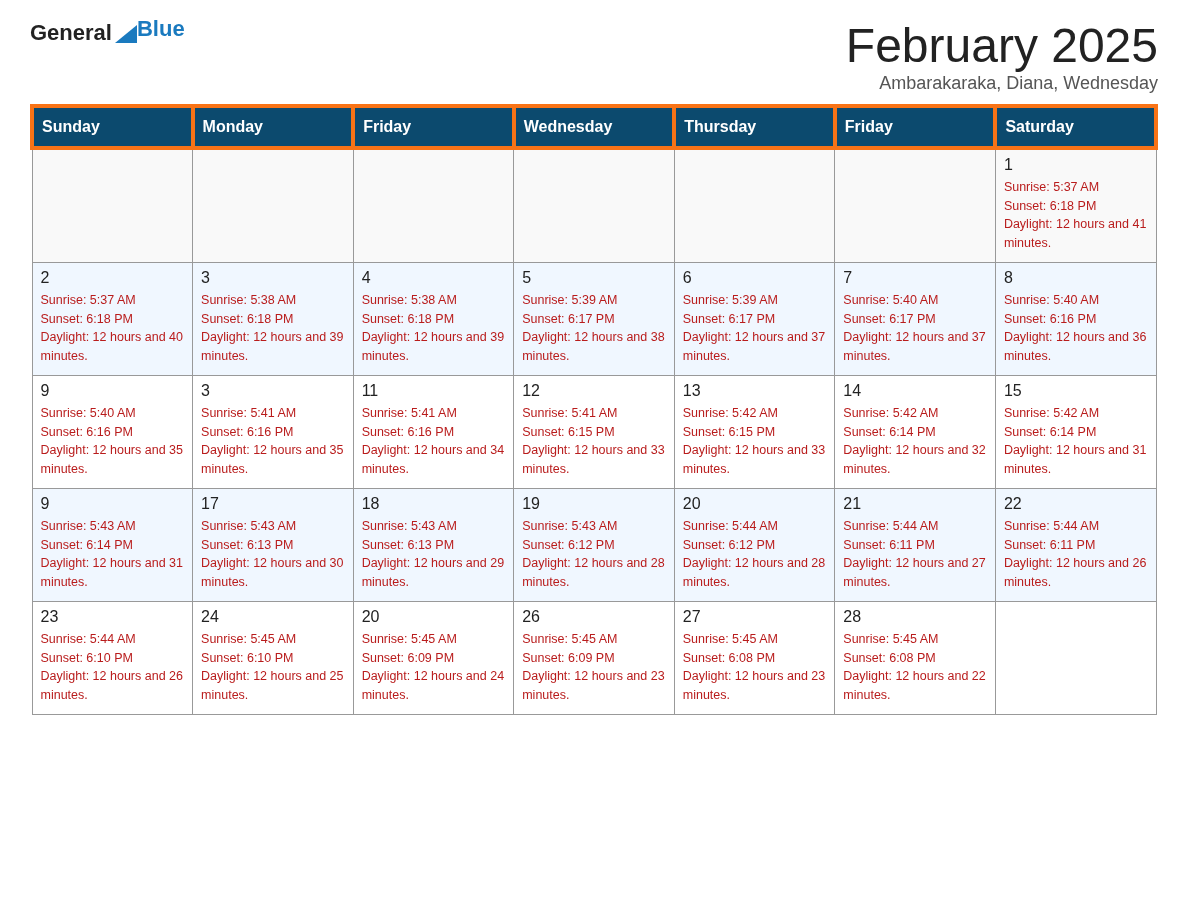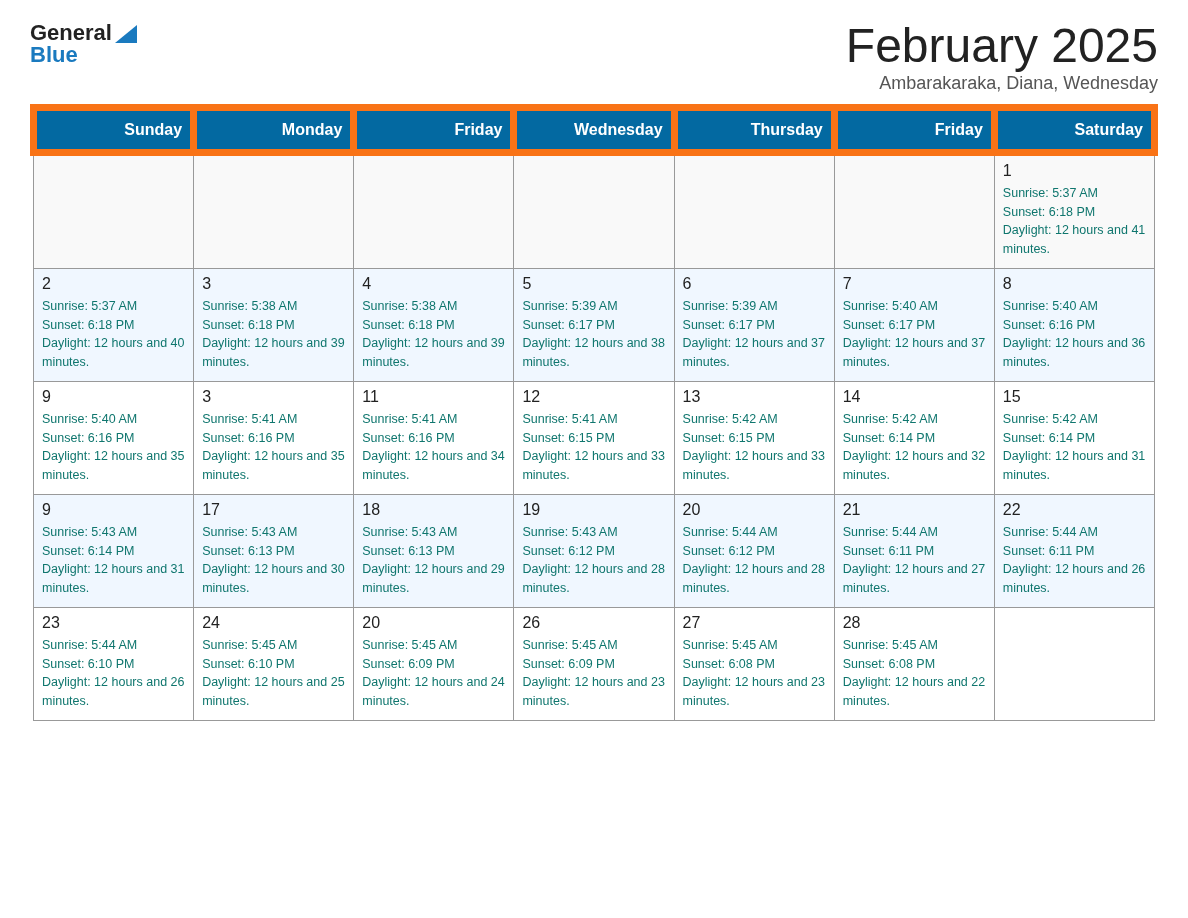--- a/index.html
+++ b/index.html
@@ -44,27 +44,27 @@
     .location {
       font-size: 18px;
       color: #555;
     }
     .calendar {
       width: 100%;
       border-collapse: collapse;
       margin-top: 10px;
     }
     .calendar th {
-      background-color: #0369a1;
+      background-color: #0c4a6e;
       color: #fff;
       font-size: 16px;
       font-weight: bold;
       padding: 10px 8px;
-      text-align: right;
-      border: 7px solid #f97316;
+      text-align: left;
+      border: 4px solid #f97316;
     }
     .calendar td {
       vertical-align: top;
       border: 1px solid #999;
       padding: 6px 8px;
       width: 14.28%;
       min-height: 110px;
       font-size: 12.5px;
       color: #333;
     }
@@ -72,37 +72,37 @@
       min-height: 100px;
     }
     .day-num {
       font-size: 16px;
       font-weight: normal;
       color: #222;
       margin-bottom: 4px;
     }
     .day-info {
       font-size: 12.5px;
-      color: #0f766e;
+      color: #b91c1c;
       line-height: 1.5;
     }
     .empty-cell {
       background: #f9f9f9;
     }
     
     .row-even td { background: #fff; }
     .row-odd td { background: #f0f7ff; }
     .row-first td { background: #f9f9f9; }
   </style>
 </head>
 <body>
 
 <div class="header-area">
   <div class="logo">
-    <div style="display:flex;flex-direction:column;align-items:flex-start;">
+    <div style="display:flex;flex-direction:row;align-items:flex-start;">
       <div style="display:flex;align-items:center;">
         <span class="logo-text-general">General</span>
         <svg width="22" height="22" viewBox="0 0 22 22" style="margin-left:3px;margin-top:-2px;">
           <polygon points="0,22 22,22 22,4" fill="#1a7abf"></polygon>
         </svg>
       </div>
       <span class="logo-text-blue" style="margin-top:-4px;">Blue</span>
     </div>
   </div>
   <div class="title-area">

